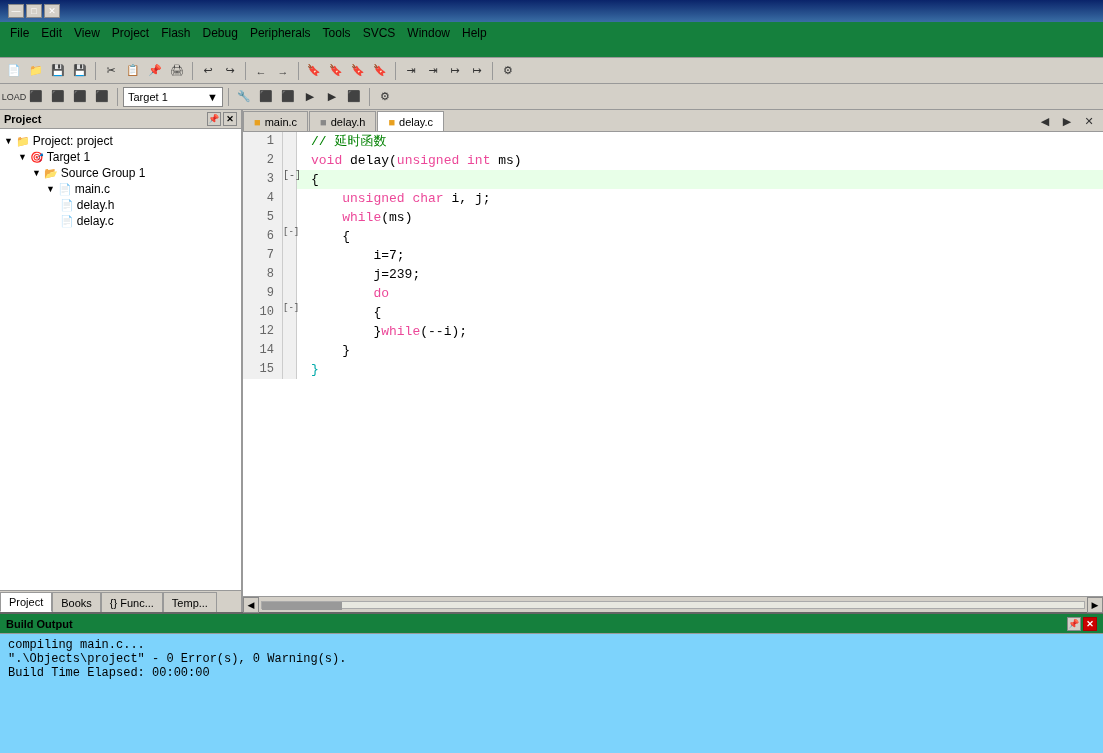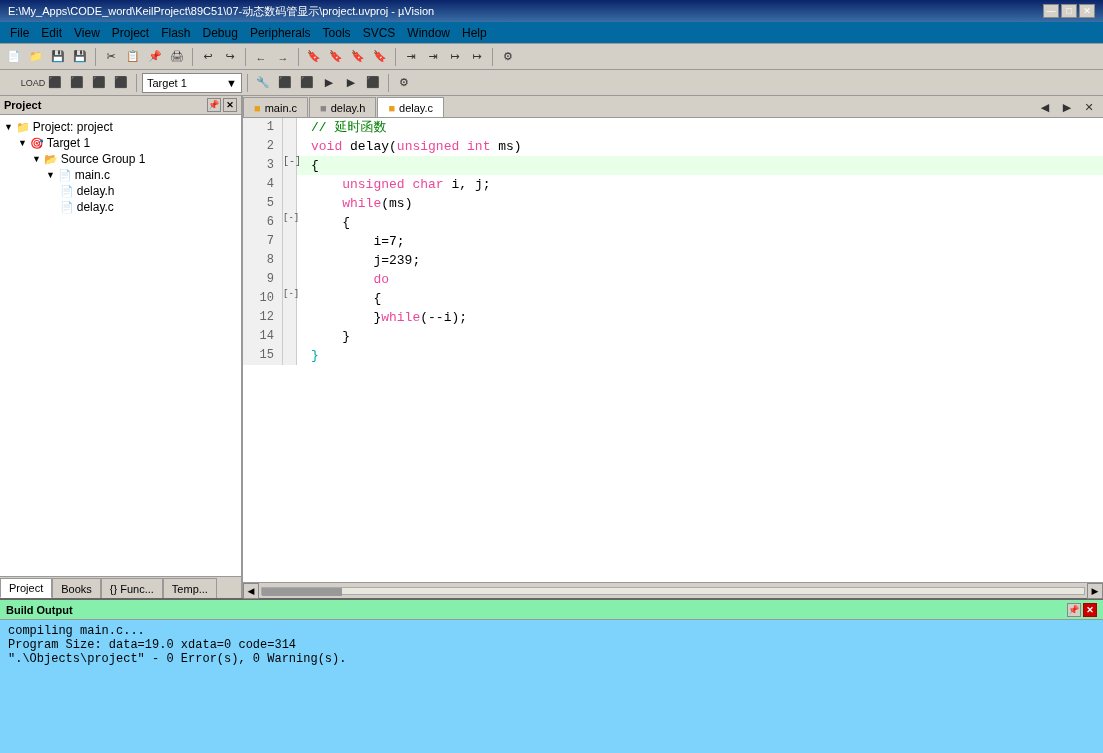--- a/index.html
+++ b/index.html
@@ -21,26 +21,26 @@
       width: 16px; height: 14px;
       background: #d4d0c8;
       border: 1px solid #888;
       font-size: 9px;
       display: flex; align-items: center; justify-content: center;
       cursor: pointer;
     }
 
     
     #menubar {
-      background: #0369a1;
+      background: #15803d;
       border-bottom: 1px solid #999;
       padding: 2px 4px;
       display: flex;
       gap: 0;
-      height: 22px;
+      height: 36px;
     }
     .menu-item {
       padding: 2px 6px;
       cursor: pointer;
       font-size: 12px;
     }
 
     
     .toolbar {
       background: #d4d0c8;
@@ -244,21 +244,21 @@
 
     
     #build-output {
       height: 155px;
       border-top: 2px solid #666;
       background: white;
       display: flex;
       flex-direction: column;
     }
     #build-header {
-      background: #86efac;
+      background: #15803d;
       padding: 2px 6px;
       font-size: 11px;
       font-weight: bold;
       border-bottom: 1px solid #999;
       display: flex;
       justify-content: space-between;
       align-items: center;
       height: 20px;
     }
     #build-header-btns { display: flex; gap: 2px; }
@@ -269,21 +269,20 @@
       font-family: 'Courier New', monospace;
       font-size: 12px;
       color: #000;
       background: #7dd3fc;
     }
   </style>
 </head>
 <body>
 
 <div id="titlebar">
-  <span style="font-size:11px;">E:\My_Apps\CODE_word\KeilProject\89C51\07-动态数码管显示\project.uvproj - µVision</span>
   <div id="titlebar-buttons">
     <div class="title-btn">—</div>
     <div class="title-btn">□</div>
     <div class="title-btn">✕</div>
   </div>
 </div>
 
 <div id="menubar">
   <div class="menu-item">File</div>
   <div class="menu-item">Edit</div>
@@ -322,21 +321,21 @@
   <div class="tb-sep"></div>
   <div class="tb-btn">⇥</div>
   <div class="tb-btn">⇥</div>
   <div class="tb-btn">↦</div>
   <div class="tb-btn">↦</div>
   <div class="tb-sep"></div>
   <div class="tb-btn">⚙</div>
 </div>
 
 <div class="toolbar">
-  <div class="tb-btn" style="font-size:9px;margin-left:19px;">LOAD</div>
+  <div class="tb-btn" style="font-size:9px;">LOAD</div>
   <div class="tb-btn">⬛</div>
   <div class="tb-btn">⬛</div>
   <div class="tb-btn">⬛</div>
   <div class="tb-btn">⬛</div>
   <div class="tb-sep"></div>
   <div class="tb-dropdown">
     <span>Target 1</span>
     <span style="margin-left:auto;">▼</span>
   </div>
   <div class="tb-sep"></div>
@@ -523,16 +522,16 @@
 <div id="build-output">
   <div id="build-header">
     <span>Build Output</span>
     <div id="build-header-btns">
       <div class="panel-hdr-btn">📌</div>
       <div class="panel-hdr-btn" style="background:#c00;color:white;border-color:#a00;">✕</div>
     </div>
   </div>
   <div id="build-content">
     <div>compiling main.c...</div>
-    <div>Program Size: data=19.0  xdata=0  code=314</div>
     <div>".\Objects\project" - 0 Error(s), 0 Warning(s).</div>
+    <div>Build Time Elapsed:  00:00:00</div>
   </div>
 </div>
 
 </body></html>

